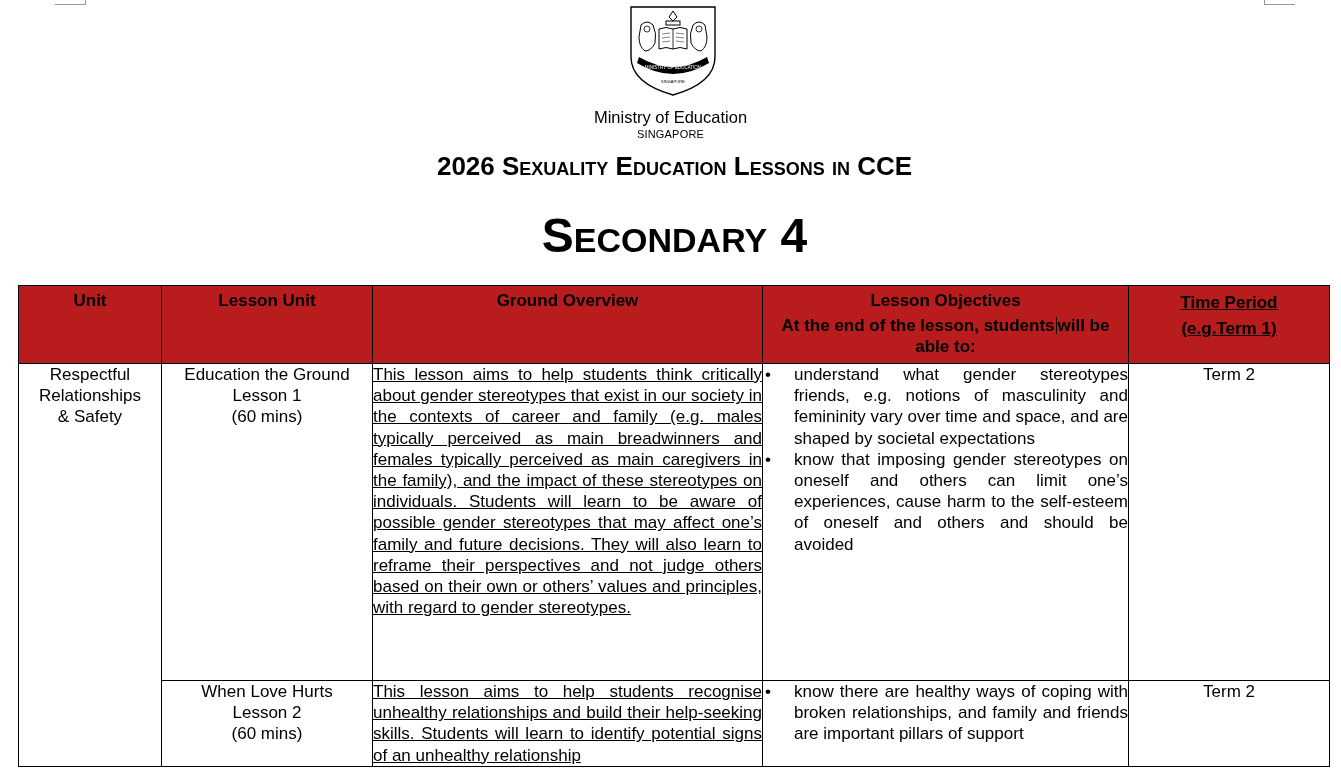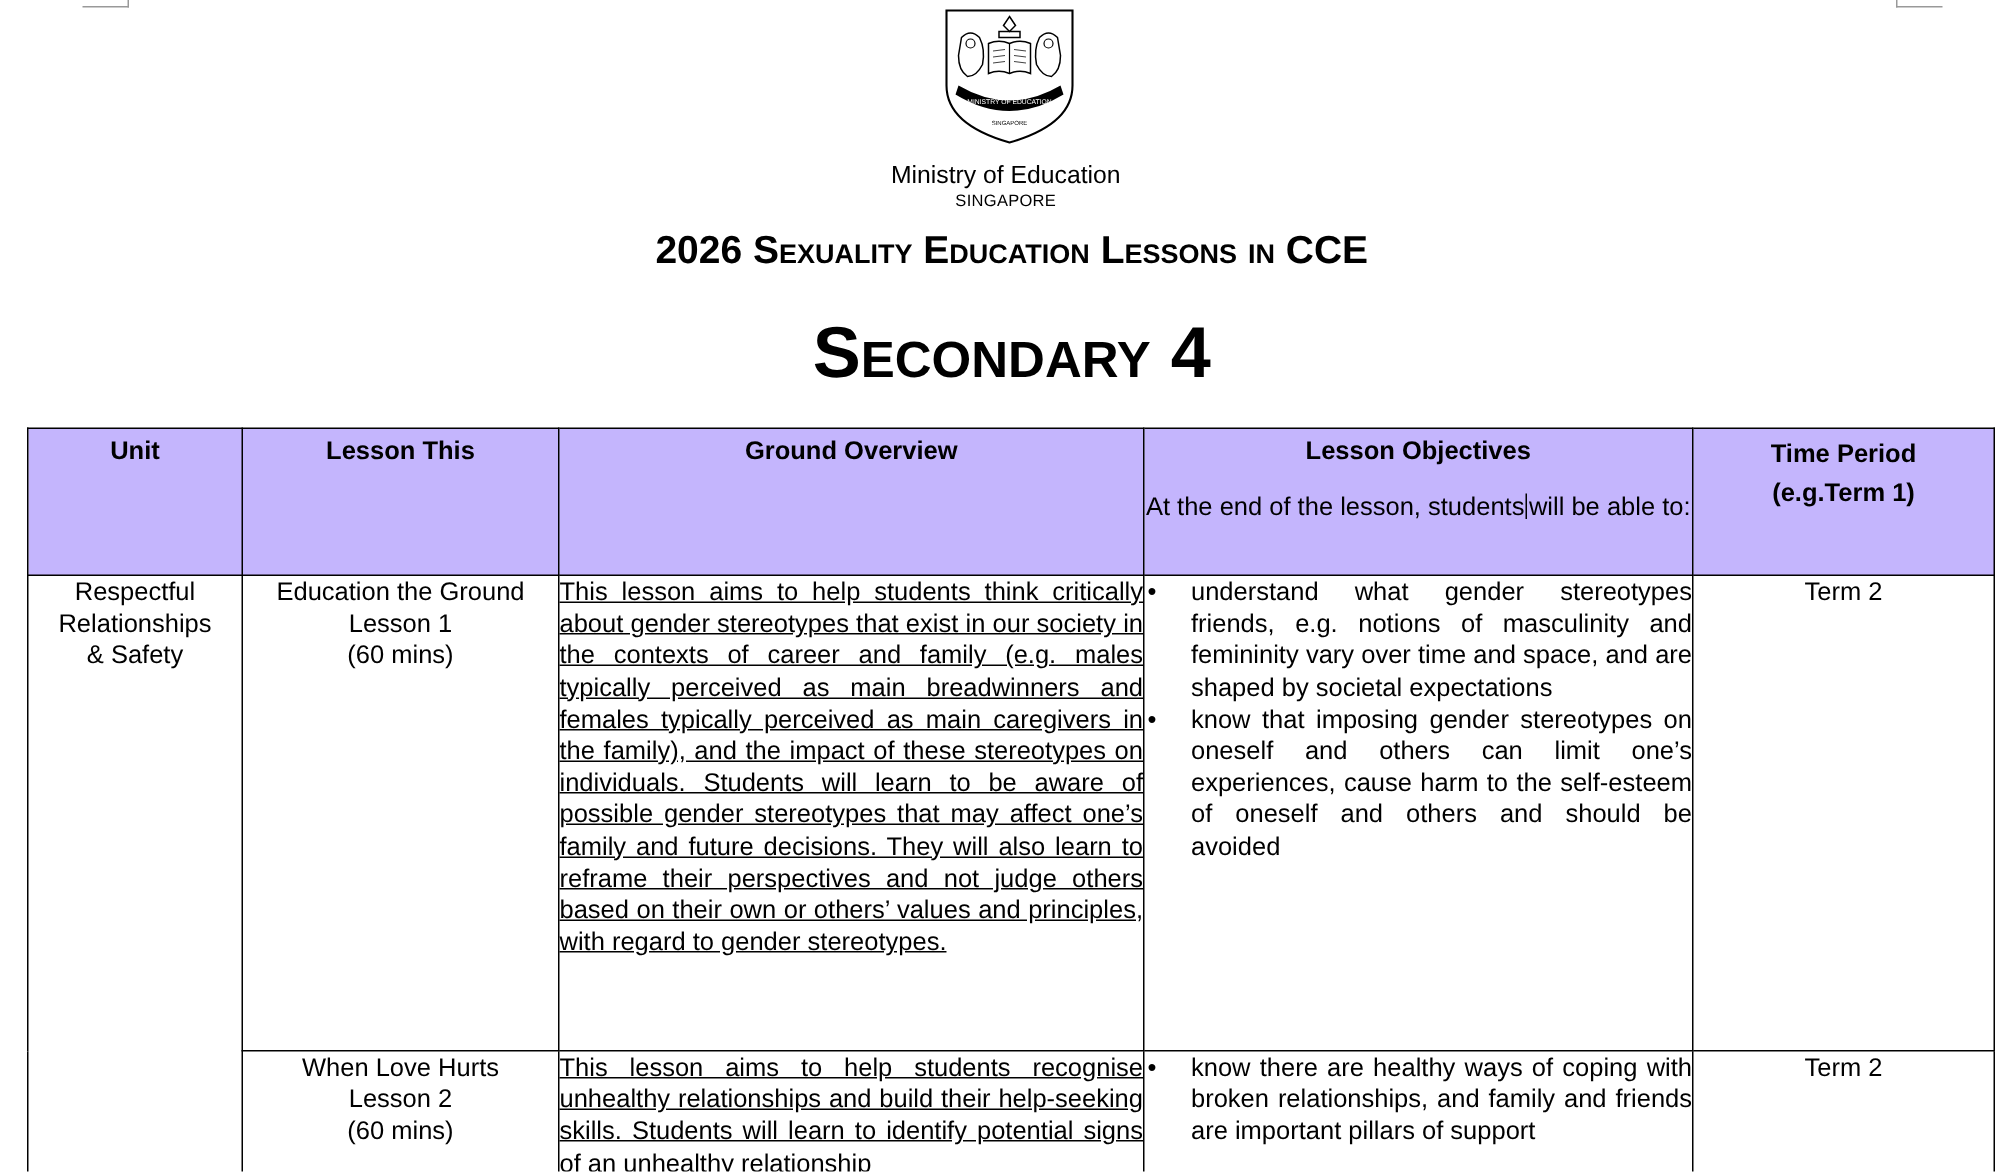--- a/index.html
+++ b/index.html
@@ -82,34 +82,34 @@
     table-layout: fixed;
     font-size: 17px;
     line-height: 21.2px;
   }
   table.lessons th, table.lessons td {
     border: 1.5px solid #000;
     vertical-align: top;
     padding: 0;
   }
   table.lessons th {
-    background: #c4b5fd;
-    font-weight: bold;
-    height: 98px;
+    background: #b91c1c;
+    font-weight: bold;
+    height: 78px;
     text-align: center;
     padding-top: 4px;
     box-sizing: border-box;
   }
   .th-sub {
-    font-weight: normal;
+    font-weight: bold;
     display: block;
-    margin-top: 16px;
+    margin-top: 4px;
     line-height: 21px;
   }
-  .th-time { line-height: 26px; }
+  .th-time { line-height: 26px; text-decoration: underline; }
   td.center { text-align: center; padding-top: 1px; }
   td.overview {
     text-align: justify;
     padding: 1px 8px 0 9px;
     text-decoration: underline;
   }
   td.objectives {
     padding: 1px 8px 0 8px;
   }
   ul.obj-list {
@@ -184,21 +184,21 @@
     <col style="width:390px">
     <col style="width:366px">
     <col style="width:201px">
   </colgroup>
   <thead>
     <tr>
       <th>
         <span>Unit</span>
       </th>
       <th>
-        <span>Lesson This</span>
+        <span>Lesson Unit</span>
       </th>
       <th>
         <span>Ground Overview</span>
       </th>
       <th>
         <span>Lesson Objectives</span>
         <span class="th-sub"><span>At the end of the lesson, students</span><span class="cursor"></span><span>will be able to:</span></span>
       </th>
       <th class="th-time">
         <div>Time Period</div>

